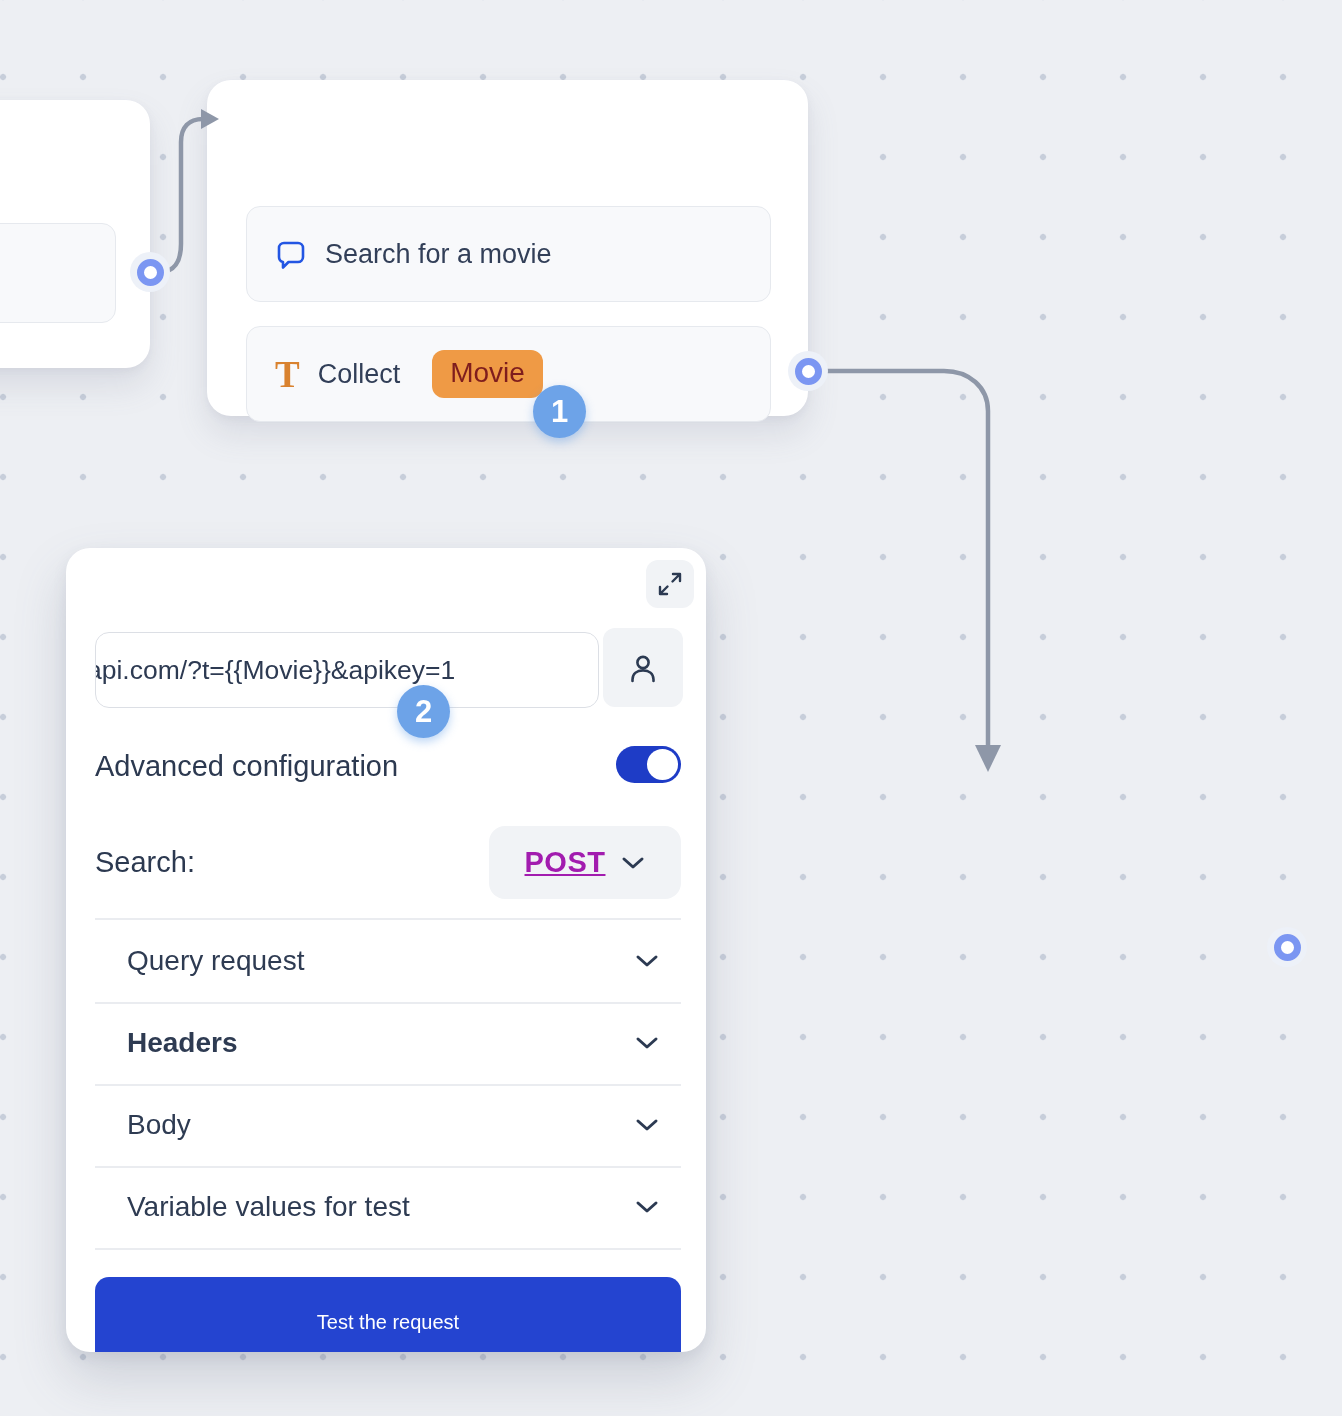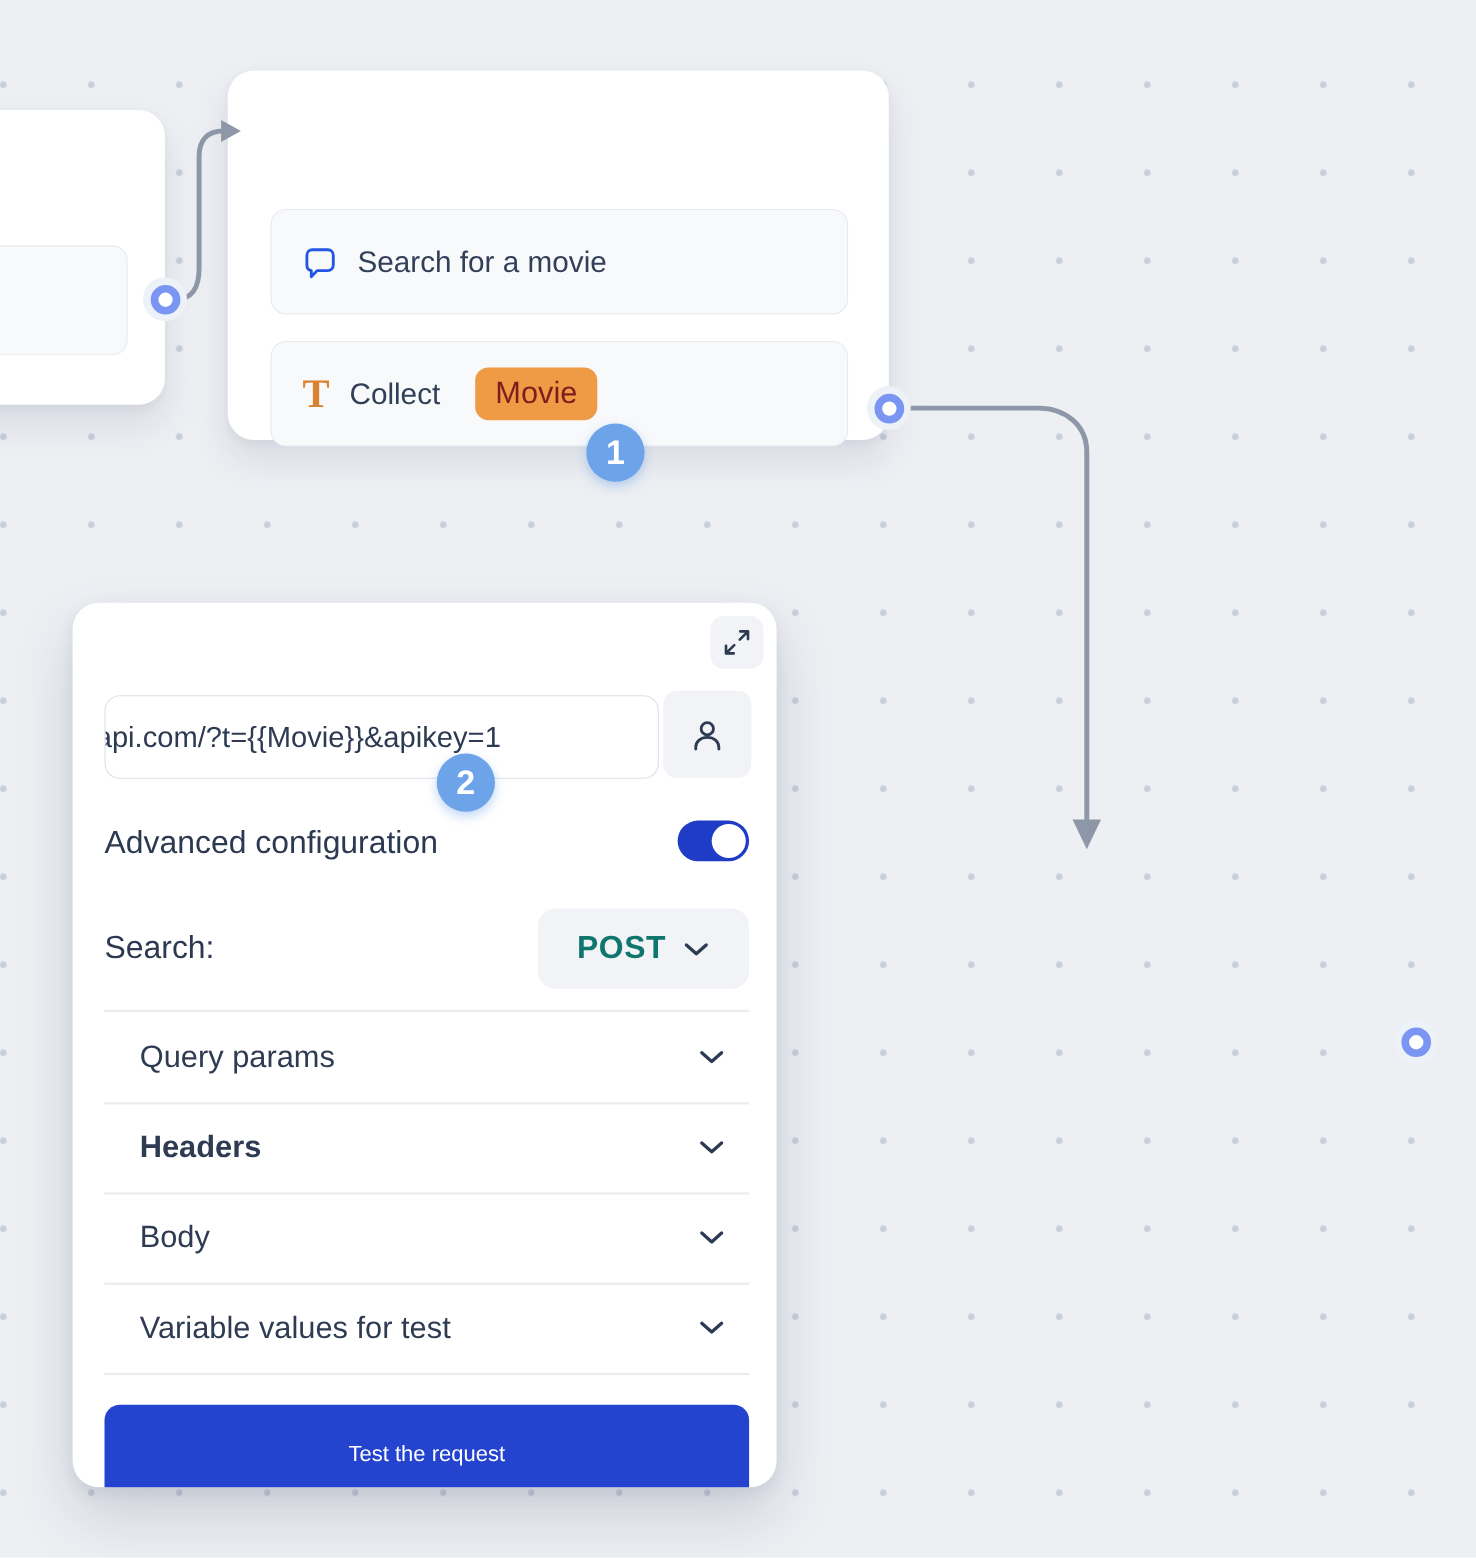--- a/index.html
+++ b/index.html
@@ -51,21 +51,21 @@
     border-radius:14px;background:#fff;overflow:hidden;display:flex;align-items:center;
   }
   .url-input .url-text{font-size:26.5px;color:#2d3a52;white-space:nowrap;margin-left:5px;transform:translateX(-14px);}
   .panel-label{position:absolute;font-size:29px;color:#2c3950;}
   .toggle{position:absolute;left:550px;top:198px;width:65px;height:37px;border-radius:19px;background:var(--accent-blue,#1e3cc6);}
   .toggle .knob{position:absolute;right:3px;top:3px;width:31px;height:31px;border-radius:50%;background:#fff;}
   .dropdown{
     position:absolute;left:423px;top:278px;width:192px;height:73px;border-radius:16px;background:#f1f3f6;
     display:flex;align-items:center;justify-content:center;gap:16px;
   }
-  .dropdown .dd-value{font-size:29px;font-weight:600;color:#0f766e;letter-spacing:.5px;}
+  .dropdown .dd-value{font-size:29px;font-weight:600;color:#a21caf;letter-spacing:.5px;text-decoration:underline;}
   .divider{position:absolute;left:29px;width:586px;height:2px;background:#eaecf0;}
   .section-row{position:absolute;left:29px;width:586px;height:82px;display:flex;align-items:center;justify-content:space-between;padding:0 22px 0 32px;cursor:pointer;}
   .section-row .sec-label{font-size:28px;color:#2e3b52;}
   .test-btn{
     position:absolute;left:29px;top:729px;width:586px;height:90px;border-radius:14px;border:none;
     background:var(--button-blue,#2444d0);color:#fff;font-size:20px;font-weight:400;
     font-family:inherit;display:flex;align-items:center;justify-content:center;
   }
   
   .notch{
@@ -87,21 +87,21 @@
     <polygon points="975,745 1001,745 988,772" fill="#8e97a8"></polygon>
   </svg>
 
   <div class="node" style="left:-70px;top:100px;width:220px;height:268px;">
     <div class="node-item" style="left:30px;top:123px;width:156px;height:100px;"></div>
   </div>
   <div class="port" style="left:130px;top:252px;">
       <div class="ring"></div>
     </div>
 
-  <div class="node" style="left:207px;top:64px;width:601px;height:336px;">
+  <div class="node" style="left:207px;top:80px;width:601px;height:336px;">
     <div class="node-title" style="left:50px;top:129px;">Movie search</div>
 
     <div class="node-item" style="left:39px;top:126px;width:525px;height:96px;">
       <svg width="32" height="32" viewBox="0 0 32 32">
         <path d="M9 5 h14 a5 5 0 0 1 5 5 v9 a5 5 0 0 1 -5 5 H13.5 L8 29.5 V24 h0 a5 5 0 0 1 -4-4.9 V10 a5 5 0 0 1 5-5 z" fill="none" stroke="#2356e3" stroke-width="2.6" stroke-linejoin="round"></path>
       </svg>
       <span class="item-label">Search for a movie</span>
     </div>
 
     <div class="node-item" style="left:39px;top:246px;width:525px;height:96px;">
@@ -154,21 +154,21 @@
     <div class="dropdown">
       <span class="dd-value">POST</span>
       <svg width="24" height="14" viewBox="0 0 24 14">
         <polyline points="3,3 12,11 21,3" fill="none" stroke="#2c3a52" stroke-width="3" stroke-linecap="round" stroke-linejoin="round"></polyline>
       </svg>
     </div>
 
     <div class="divider" style="top:370px;"></div>
 
     <div class="section-row" style="top:372px;">
-      <span class="sec-label">Query params</span>
+      <span class="sec-label">Query request</span>
       <svg width="24" height="14" viewBox="0 0 24 14">
           <polyline points="3,3 12,11 21,3" fill="none" stroke="#2c3a52" stroke-width="3" stroke-linecap="round" stroke-linejoin="round"></polyline>
         </svg>
     </div>
     <div class="divider" style="top:454px;"></div>
 
     <div class="section-row" style="top:454px;font-weight:bold;">
       <span class="sec-label">Headers</span>
       <svg width="24" height="14" viewBox="0 0 24 14">
           <polyline points="3,3 12,11 21,3" fill="none" stroke="#2c3a52" stroke-width="3" stroke-linecap="round" stroke-linejoin="round"></polyline>

